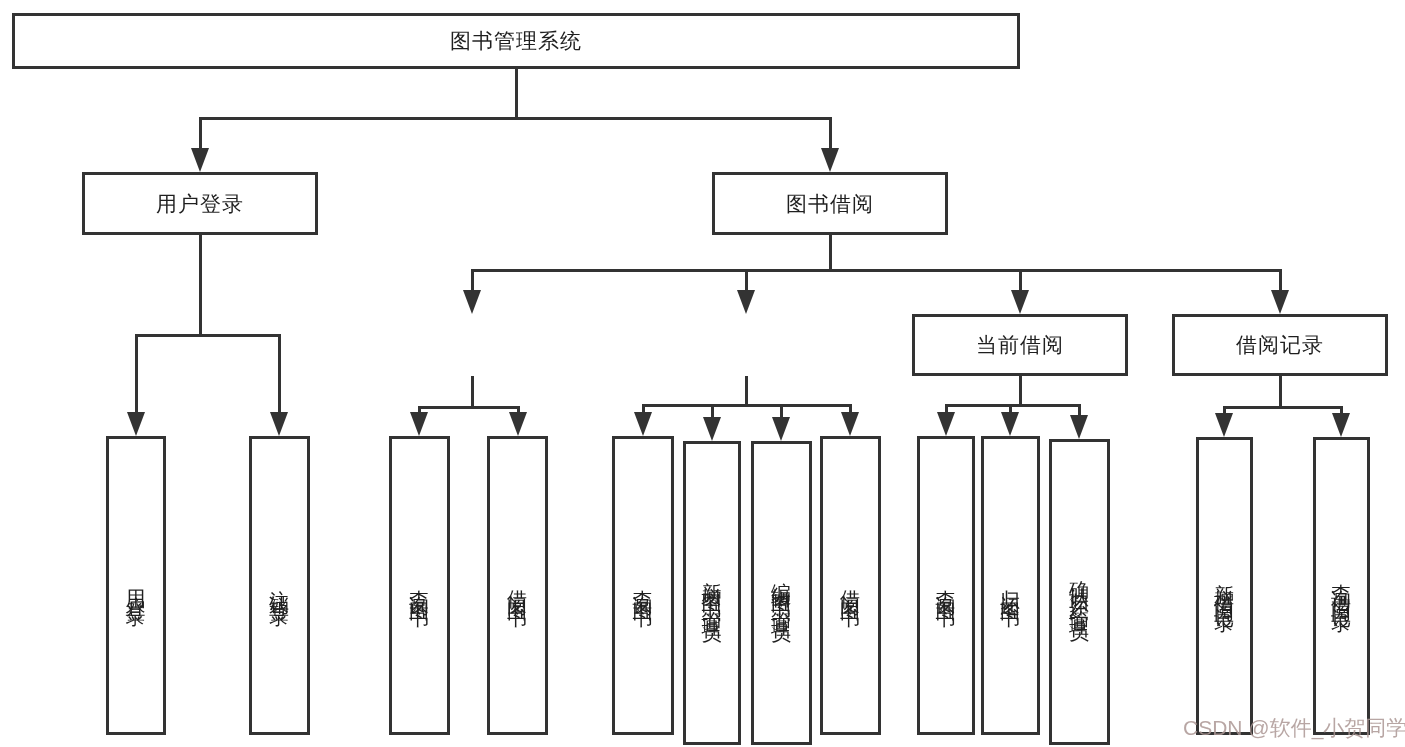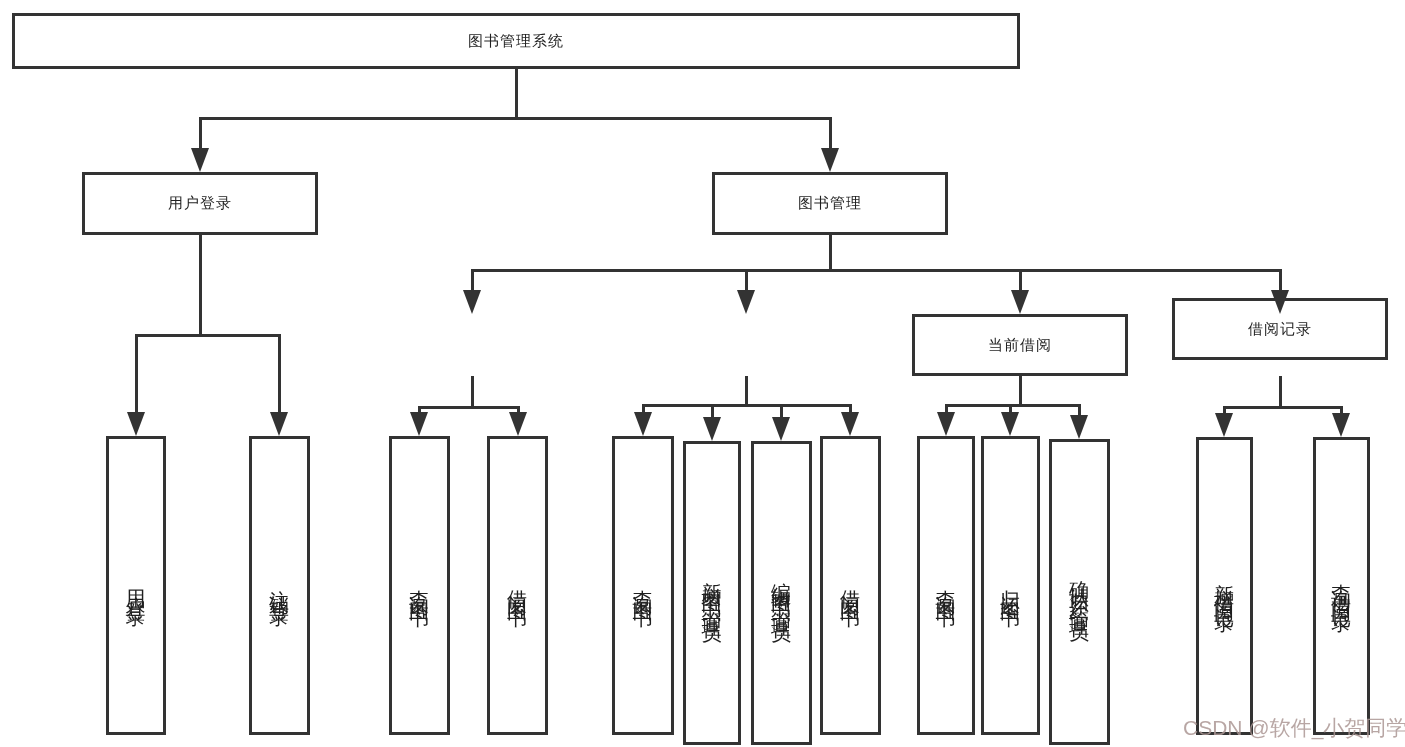--- a/index.html
+++ b/index.html
@@ -14,21 +14,21 @@
   .box {
     position: absolute;
     box-sizing: border-box;
     border: 3px solid #333333;
     background: #ffffff;
     display: flex;
     align-items: center;
     justify-content: center;
   }
   .box .lbl {
-    font-size: 15px;
+    font-size: 21px;
     color: #1f1f1f;
     letter-spacing: 1px;
     white-space: nowrap;
   }
   .vbox .lbl {
     writing-mode: vertical-rl;
     text-orientation: mixed;
     font-size: 20px;
     letter-spacing: 6px;
     line-height: 1.1;
@@ -60,27 +60,27 @@
 <div id="canvas">
 
   <div class="box" style="left:12px; top:13px; width:1008px; height:56px;">
     <span class="lbl">图书管理系统</span>
   </div>
 
   <div class="box" style="left:82px; top:172px; width:236px; height:63px;">
     <span class="lbl">用户登录</span>
   </div>
   <div class="box" style="left:712px; top:172px; width:236px; height:63px;">
-    <span class="lbl">图书管理</span>
+    <span class="lbl">图书借阅</span>
   </div>
 
   <div class="box" style="left:912px; top:314px; width:216px; height:62px;">
     <span class="lbl">当前借阅</span>
   </div>
-  <div class="box" style="left:1172px; top:298px; width:216px; height:62px;">
+  <div class="box" style="left:1172px; top:314px; width:216px; height:62px;">
     <span class="lbl">借阅记录</span>
   </div>
 
   <div class="box vbox" style="left:106px; top:436px; width:60px; height:299px;">
     <span class="lbl">用户登录</span>
   </div>
   <div class="box vbox" style="left:249px; top:436px; width:61px; height:299px;">
     <span class="lbl">注销登录</span>
   </div>
 

